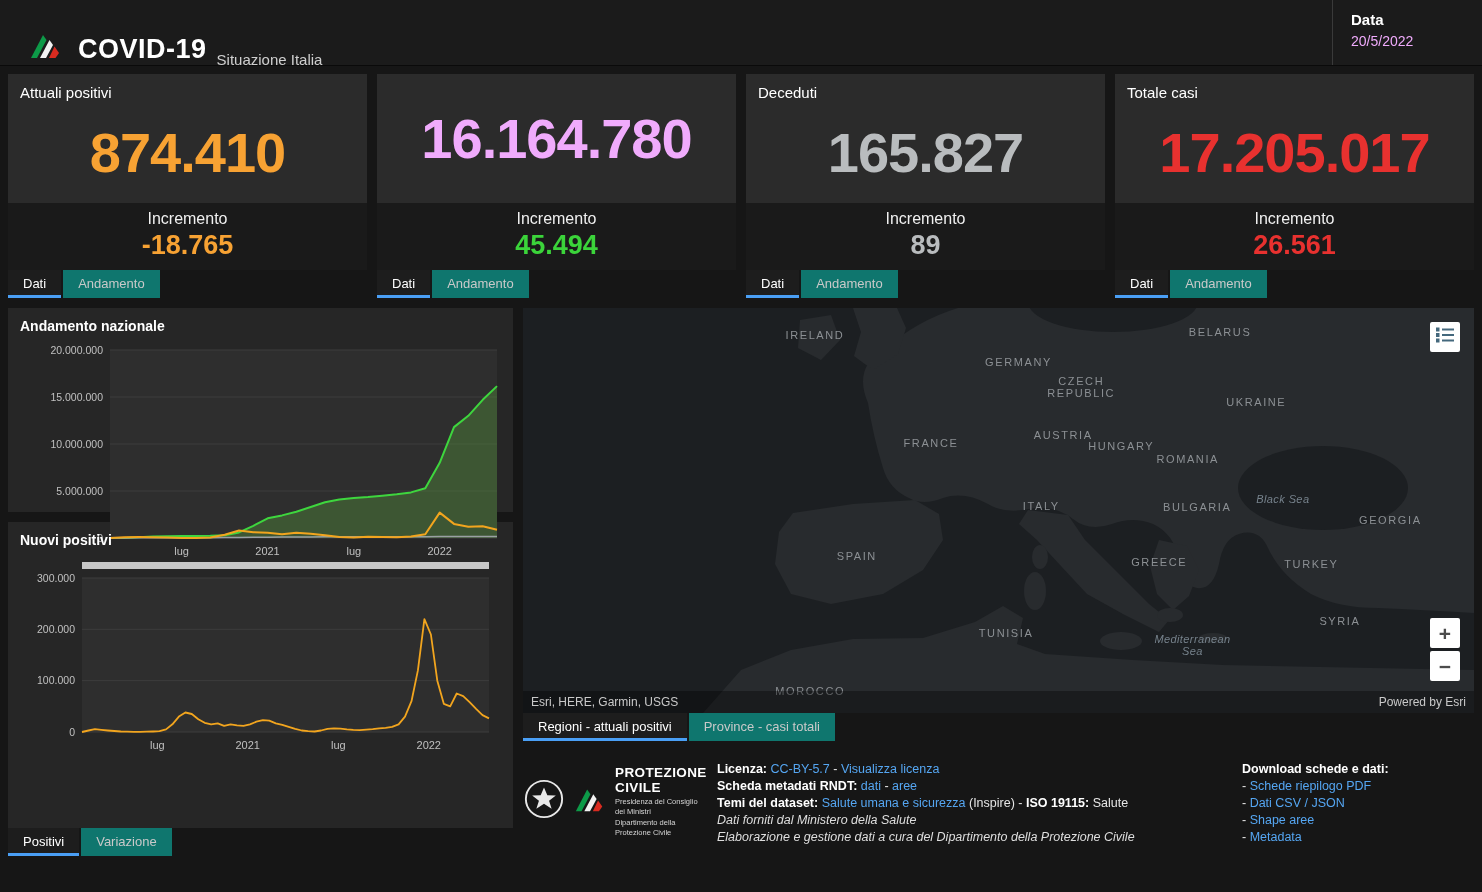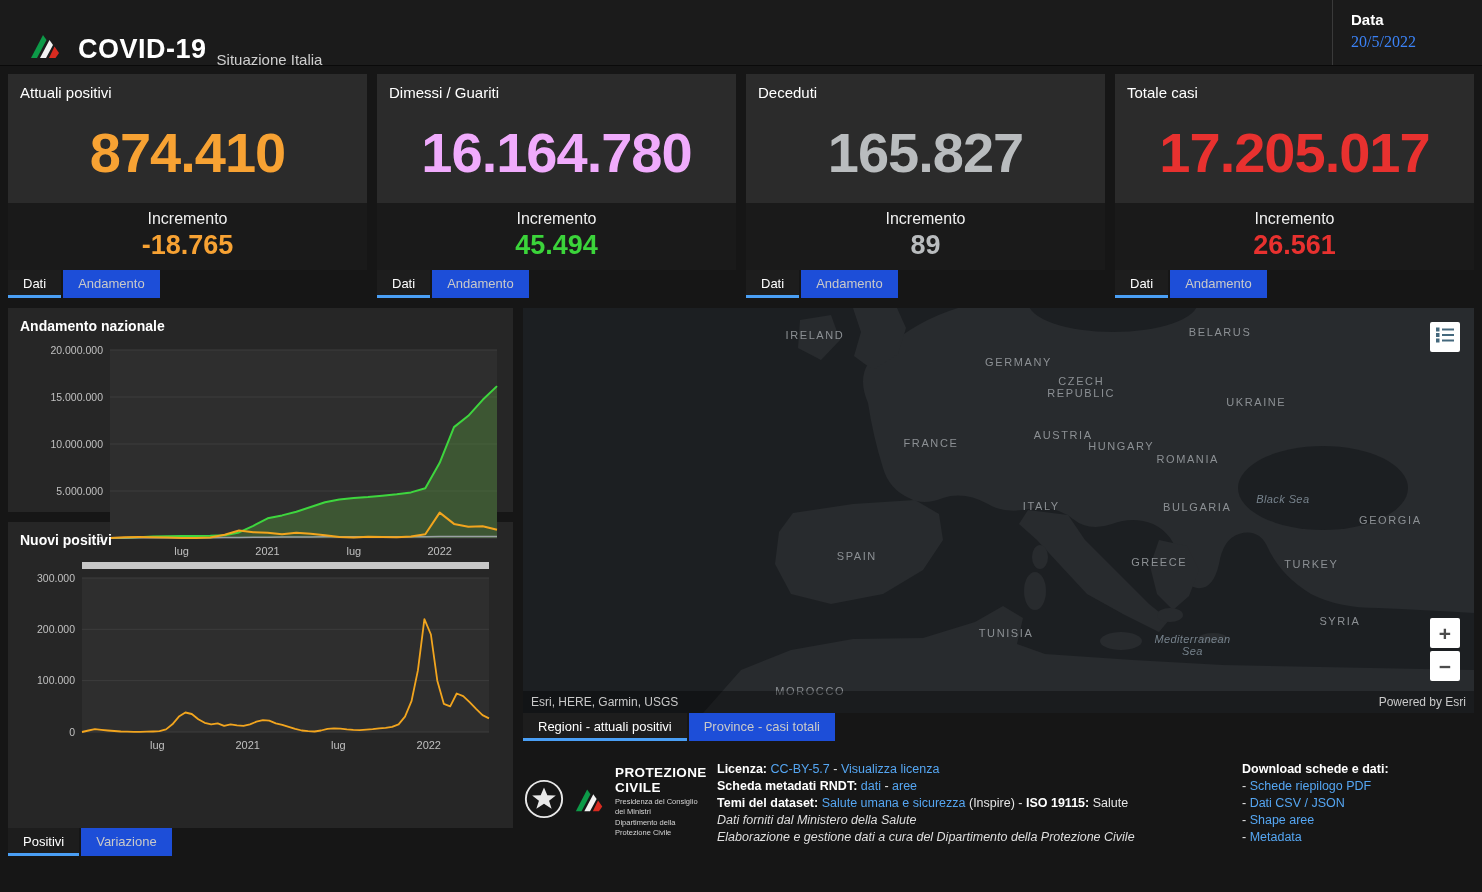--- a/index.html
+++ b/index.html
@@ -5,32 +5,32 @@
   html,body{margin:0;padding:0;background:#161616;}
   .app{position:relative;width:1482px;height:892px;background:#161616;color:#fff;
        font-family:"Liberation Sans",sans-serif;overflow:hidden;}
 
   
   .header{height:66px;display:flex;align-items:flex-end;padding-left:28px;background:#1b1b1b;border-bottom:1px solid #0a0a0a;box-sizing:border-box;}
   .htitle{font-size:27px;font-weight:bold;margin:0 10px 0 14px;letter-spacing:0.5px;}
   .hsub{font-size:15px;color:#cfcfcf;position:relative;top:3px;}
   .date-box{margin-left:auto;height:100%;border-left:1px solid #3a3a3a;padding:11px 20px 0 18px;min-width:150px;box-sizing:border-box;}
   .date-label{font-weight:bold;font-size:15px;}
-  .date-value{font-size:16px;color:#3b82f6;margin-top:5px;font-family:Liberation Serif, serif;}
+  .date-value{font-size:14px;color:#f0abfc;margin-top:5px;}
 
   
   .stats{display:grid;grid-template-columns:repeat(4,1fr);gap:10px;margin:8px;}
   .card{background:#2b2b2b;height:196px;display:flex;flex-direction:column;}
   .card-head{padding:10px 12px 0;font-size:15px;font-weight:normal;}
   .card-value{flex:1;display:flex;align-items:center;justify-content:center;font-size:56px;font-weight:bold;letter-spacing:-1px;}
   .card-inc{background:#1a1a1a;text-align:center;padding:7px 0 9px;}
   .inc-label{font-size:16px;color:#f0f0f0;}
   .inc-value{font-size:27px;font-weight:bold;margin-top:2px;}
   .tabs{display:flex;}
-  .tab{padding:6px 15px 4px;font-size:13px;color:#c9c9c9;background:#1d4ed8;border-bottom:3px solid transparent;cursor:pointer;margin-right:2px;white-space:nowrap;}
+  .tab{padding:6px 15px 4px;font-size:13px;color:#c9c9c9;background:#0f766e;border-bottom:3px solid transparent;cursor:pointer;margin-right:2px;white-space:nowrap;}
   .tab.active{color:#fff;background:#1d1d1d;border-bottom-color:#4a9ff5;}
 
   
   .main{display:flex;gap:10px;margin:10px 8px 0;}
   .left{width:505px;flex:0 0 505px;}
   .panel{background:#262626;padding:10px;box-sizing:border-box;}
   .panel-title{font-size:14px;font-weight:bold;margin:0 0 6px 2px;}
   #panel-andamento{height:204px;}
   #panel-nuovi{height:306px;margin-top:10px;}
   .chart-svg{display:block;}
@@ -93,21 +93,20 @@
         </div>
       </div>
       <div class="tabs">
         <div class="tab active">Dati</div>
         <div class="tab">Andamento</div>
       </div>
     </div>
 
     <div class="stat">
       <div class="card">
-        <div class="card-head">Dimessi / Guariti</div>
         <div class="card-value" style="color: #f0abfc;">16.164.780</div>
         <div class="card-inc">
           <div class="inc-label">Incremento</div>
           <div class="inc-value" style="color: rgb(59, 212, 58);">45.494</div>
         </div>
       </div>
       <div class="tabs">
         <div class="tab active">Dati</div>
         <div class="tab">Andamento</div>
       </div>

